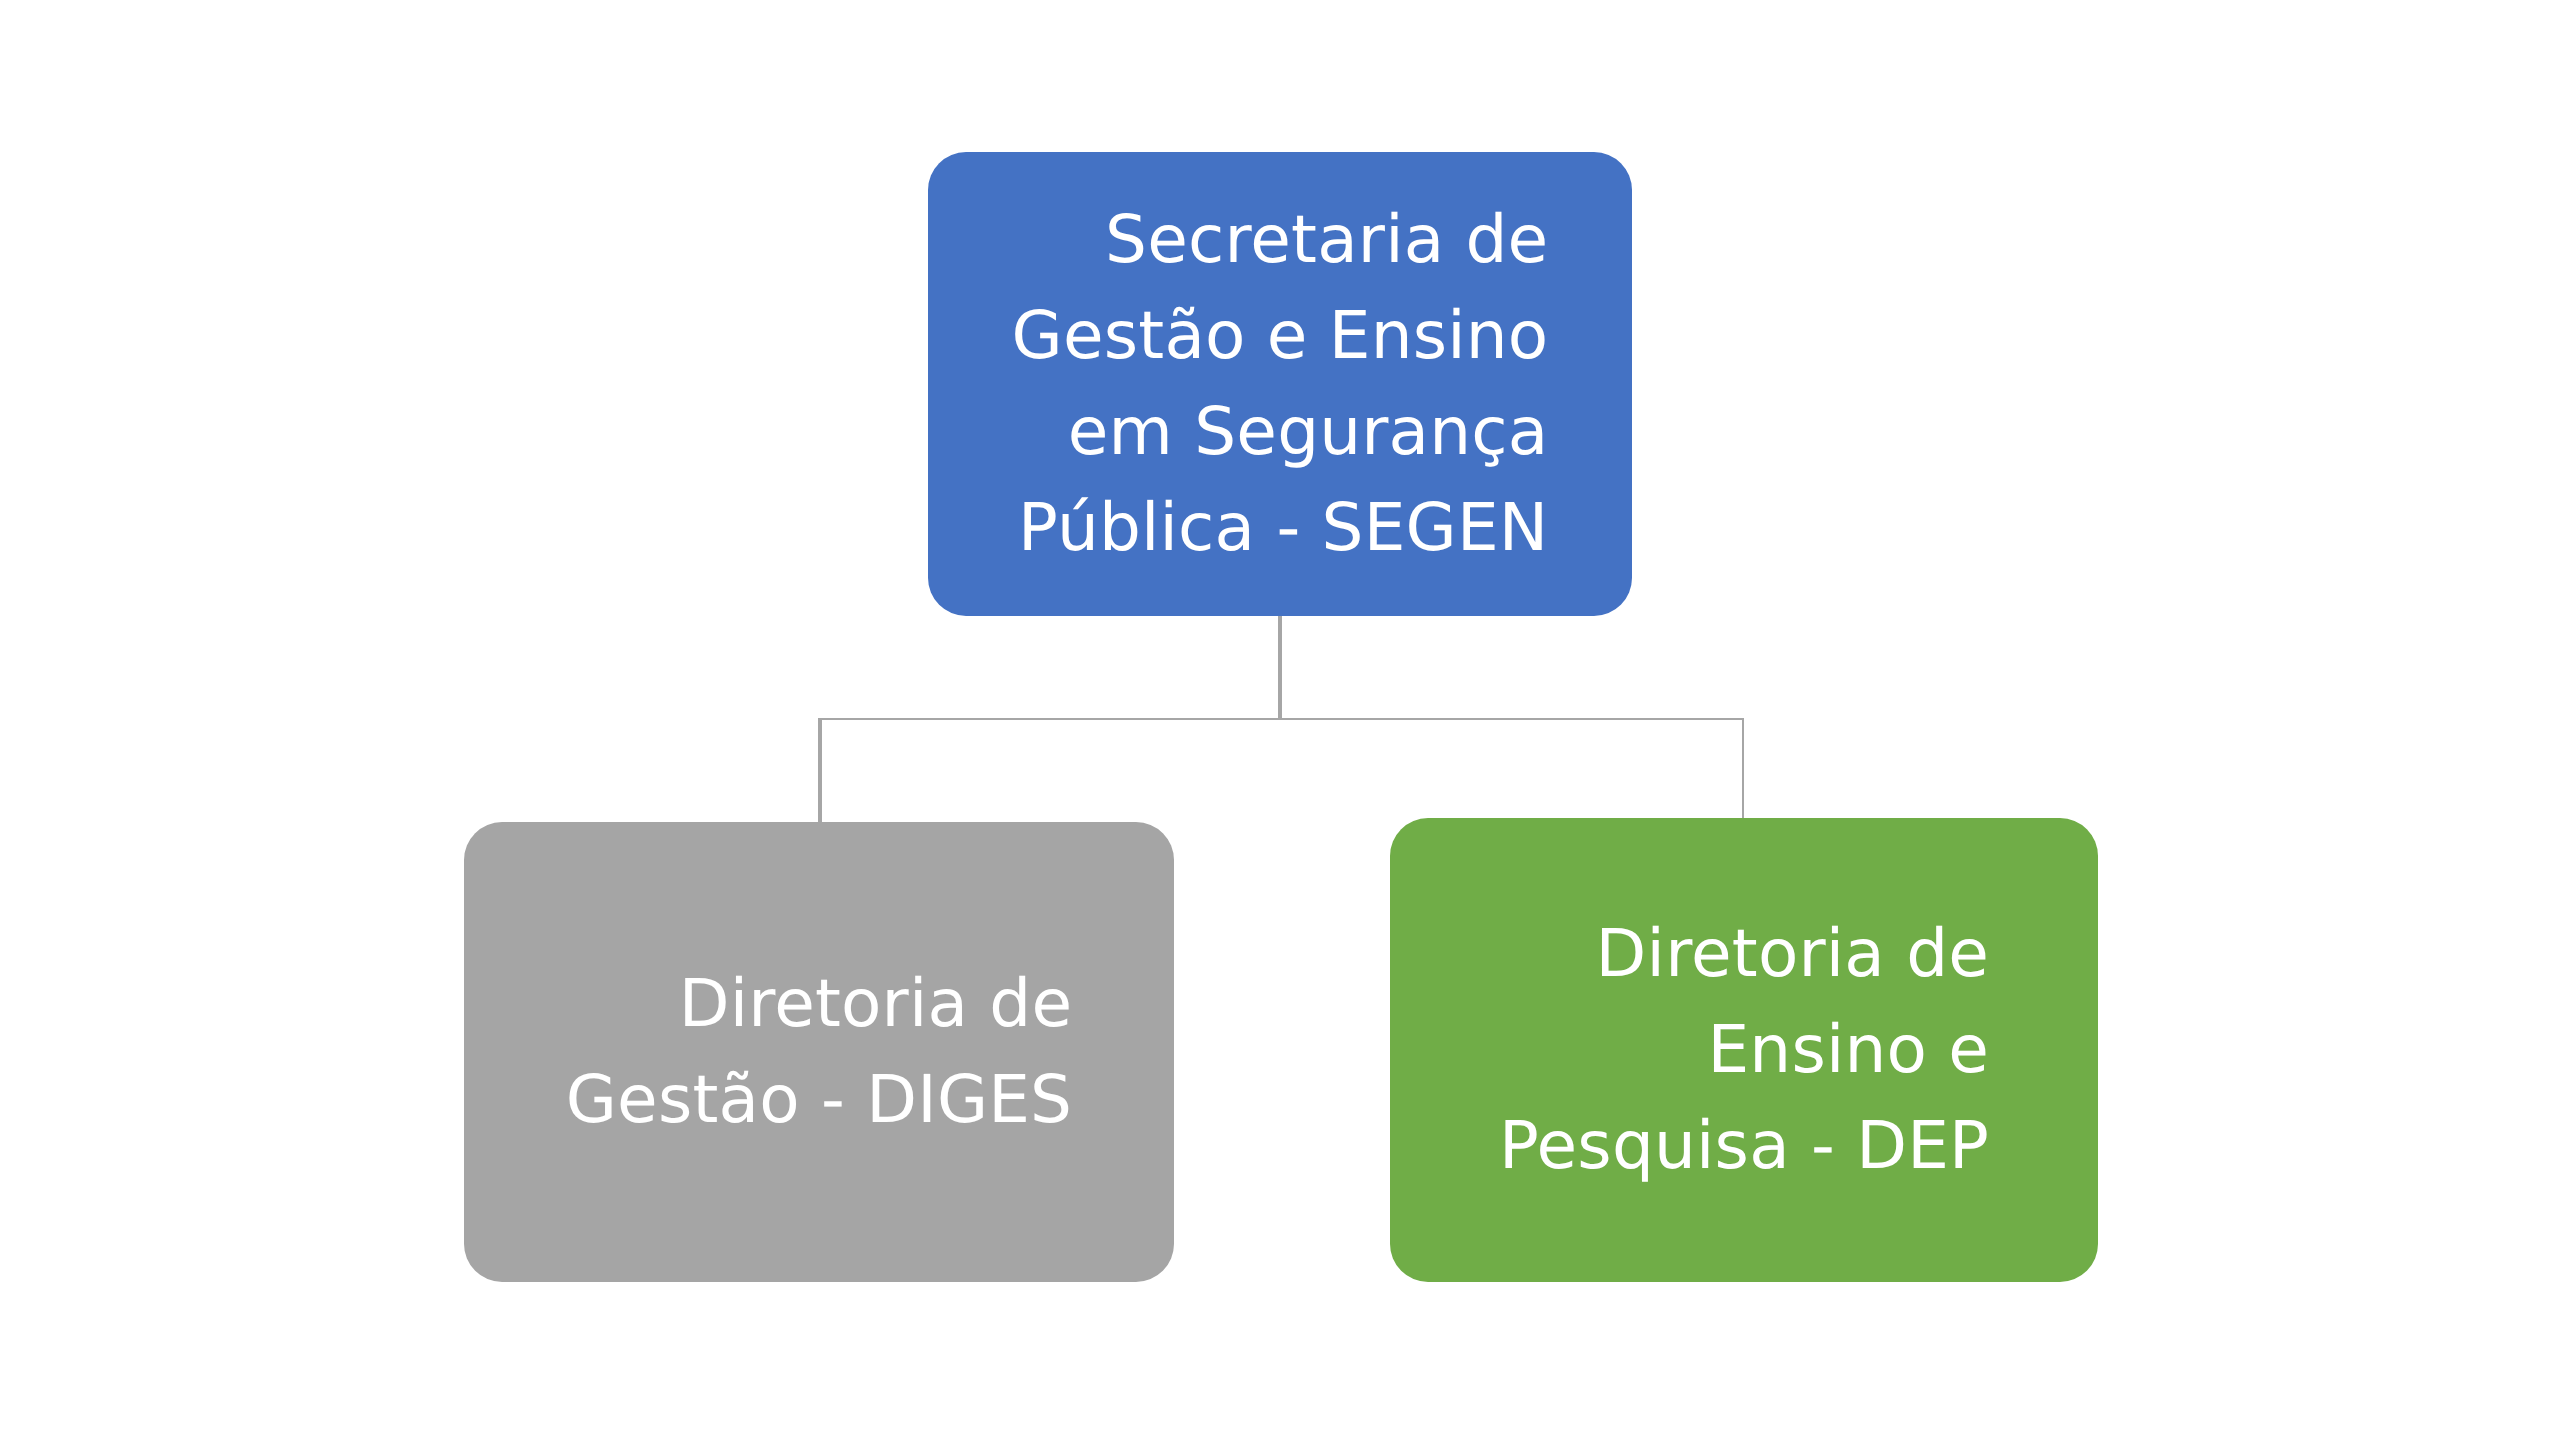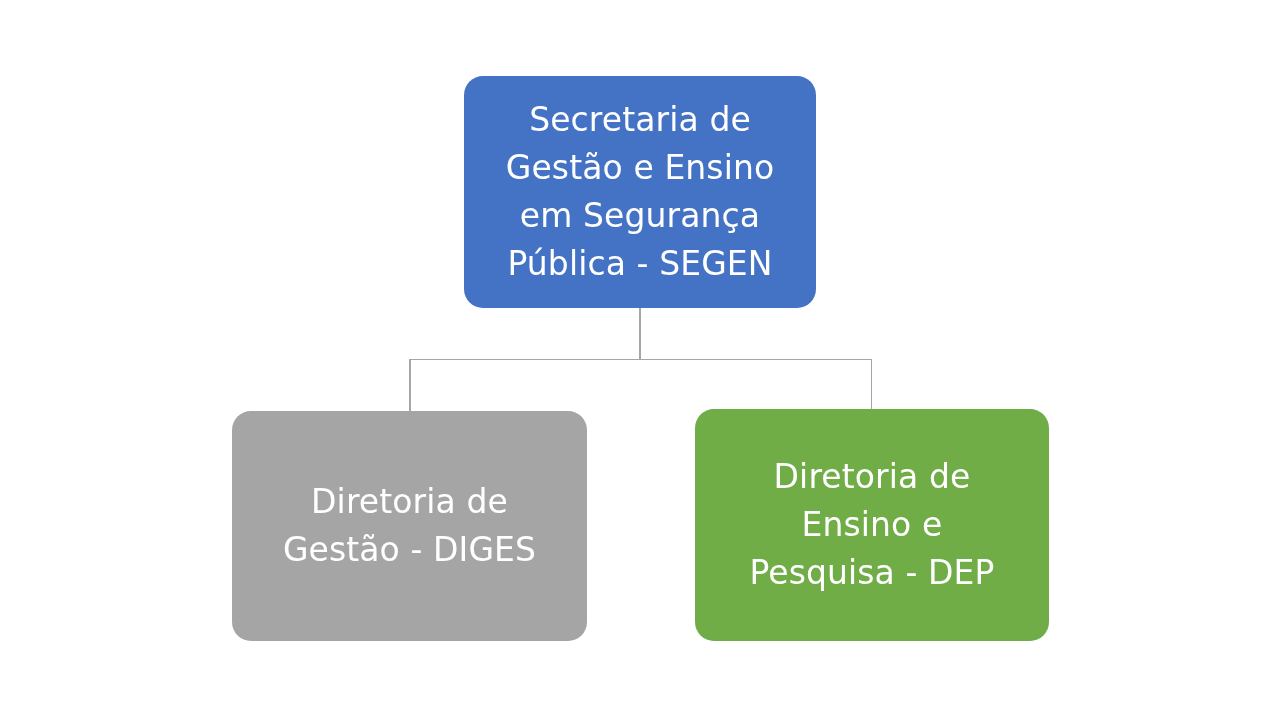--- a/index.html
+++ b/index.html
@@ -51,21 +51,21 @@
   }
 
   
   .node {
     position: absolute;
     box-sizing: border-box;
     border-radius: 19px;
     display: flex;
     align-items: center;
     justify-content: center;
-    text-align: center;
+    text-align: right;
     color: #ffffff;
     font-size: 33px;
     line-height: 48px;
     font-weight: 400;
     letter-spacing: 0.1px;
     padding: 4px 10px;
     white-space: pre-line;
   }
 
   .node-root {

